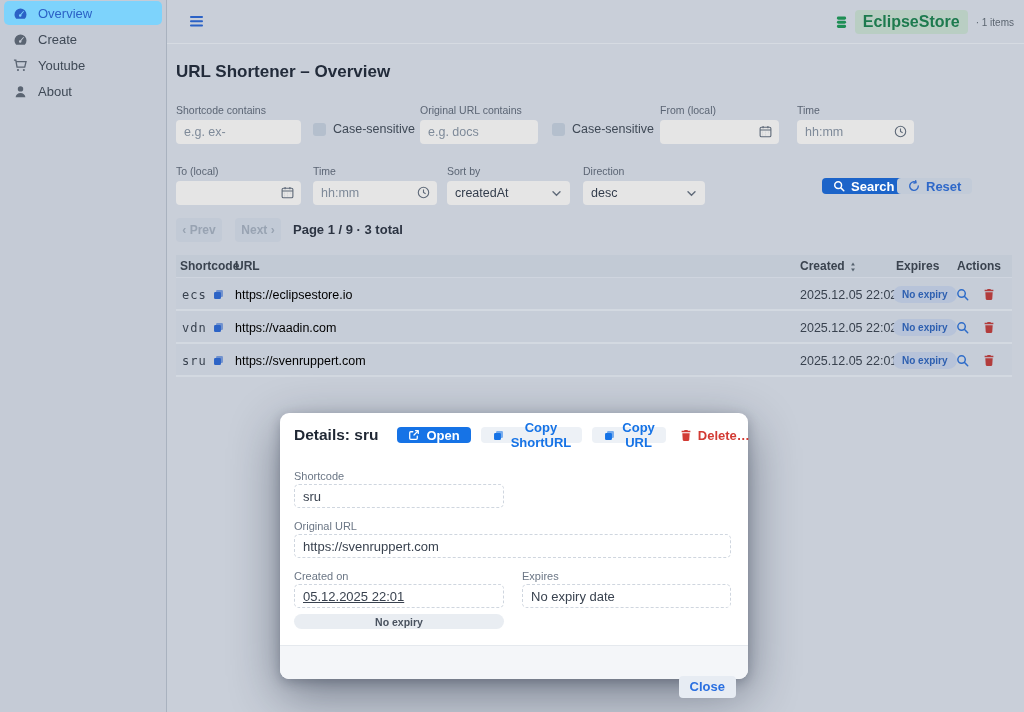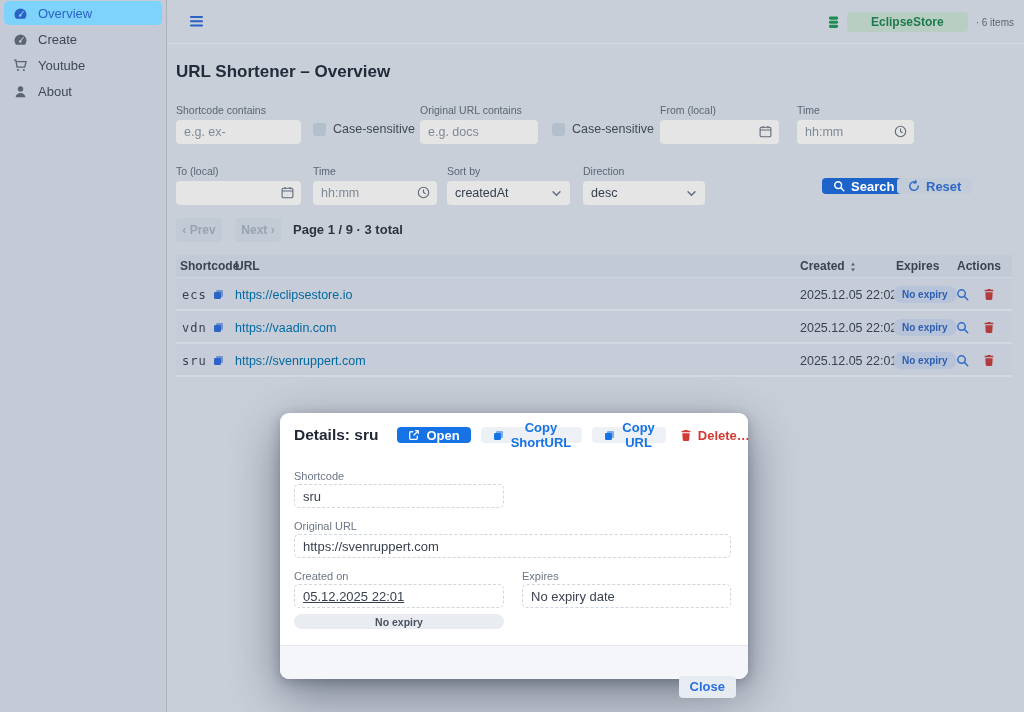--- a/index.html
+++ b/index.html
@@ -14,21 +14,21 @@
   .nav-item { display:flex; align-items:center; gap:10px; height:24px; padding:0 9px; border-radius:5px; margin-bottom:2px; color:#3f4956; font-size:13px; font-weight:500; cursor:pointer; }
   .nav-item .ni { width:15px; height:15px; color:#5a6472; flex:0 0 auto; }
   .nav-item.active { background:#7dd3fc; color:#2b62c6; }
   .nav-item.active .ni { color:#2b62c6; }
 
   
   .topbar { position:absolute; left:167px; top:0; width:857px; height:44px; background:#c9cfd9; border-bottom:1px solid #d6dbe2; }
   .hamburger { position:absolute; left:22px; top:15px; color:#2b62c6; cursor:pointer; }
   .top-right { position:absolute; right:10px; top:0; height:44px; display:flex; align-items:center; gap:8px; }
   .db-icon { color:#1e8e55; }
-  .store-badge { background:#b9cec3; color:#1d7a4e; font-size:12px; font-weight:700; padding:3px 24px; border-radius:4px; }
+  .store-badge { background:#b9cec3; color:#1d7a4e; font-size:16px; font-weight:700; padding:3px 8px; border-radius:4px; }
   .items-count { font-size:10px; color:#5b6570; }
 
   
   .main { position:absolute; left:167px; top:44px; width:857px; height:668px; background:#c9cfd9; }
   .page-title { position:absolute; left:9px; top:18px; font-size:17px; font-weight:700; color:#222b3a; }
 
   .fgroup { position:absolute; }
   .flabel { display:block; font-size:10.5px; color:#5b6574; margin-bottom:4px; }
   .finput, .fselect, .stepper { height:24px; background:#e5e5e5; border:none; border-radius:4px; font-family:"Liberation Sans",sans-serif; }
   .finput { width:100%; padding:0 8px; font-size:12.5px; color:#333d4c; }
@@ -52,21 +52,21 @@
   .pg-status { position:absolute; left:126px; top:174px; line-height:24px; font-size:13px; font-weight:600; color:#2c3442; }
 
   
   .table { position:absolute; left:9px; top:211px; width:836px; }
   .thead { position:relative; height:23px; background:#c2cad5; border-bottom:1px solid #cfd5df; }
   .th { position:absolute; top:0; line-height:23px; font-size:12px; font-weight:600; color:#3a434f; display:flex; align-items:center; gap:4px; }
   .trow { position:relative; height:33px; background:#c6cdd8; border-bottom:2px solid #d3d9e1; }
   .td { position:absolute; top:0; height:33px; display:flex; align-items:center; }
   .code { font-family:"DejaVu Sans Mono",monospace; font-size:12px; letter-spacing:1px; color:#39424f; }
   .copy-ic { color:#2c63c6; cursor:pointer; }
-  .url-link { font-size:12.5px; color:#0369a1; text-decoration:none; }
+  .url-link { font-size:12.5px; color:#000000; text-decoration:none; }
   .created { font-size:12.5px; color:#39424f; }
   .pill { background:#b7c3d9; color:#2d5fb0; font-size:10px; font-weight:700; padding:3px 9px; border-radius:999px; white-space:nowrap; }
   .act-search { color:#2e6cc9; cursor:pointer; }
   .act-trash { color:#b23c3c; cursor:pointer; }
 
   
   .modal { position:absolute; left:280px; top:413px; width:468px; height:266px; background:#fff; border-radius:9px;
            box-shadow:0 16px 50px rgba(15,25,45,.45), 0 3px 12px rgba(15,25,45,.25); z-index:10; }
   .m-header { display:flex; align-items:center; padding:13px 14px 0; gap:10px; }
   .m-title { font-size:15.5px; font-weight:700; color:#1f2733; margin-right:9px; white-space:nowrap; }
@@ -138,21 +138,21 @@
     <span class="db-icon">
       <svg viewBox="0 0 12 14" width="11" height="13">
           <g fill="currentColor">
             <rect x="1" y="0.5" width="10" height="3.4" rx="1.6"></rect>
             <rect x="1" y="5" width="10" height="3.4" rx="1.6"></rect>
             <rect x="1" y="9.5" width="10" height="3.4" rx="1.6"></rect>
           </g>
         </svg>
     </span>
     <span class="store-badge">EclipseStore</span>
-    <span class="items-count">· 6 items</span>
+    <span class="items-count">· 1 items</span>
   </div>
 </header>
 
 <main class="main">
   <h1 class="page-title">URL Shortener – Overview</h1>
 
   <div class="fgroup" style="left:9px; top:60px; width:125px;">
     <label class="flabel">Shortcode contains</label>
     <input class="finput" placeholder="e.g. ex-" style="">
   </div>

